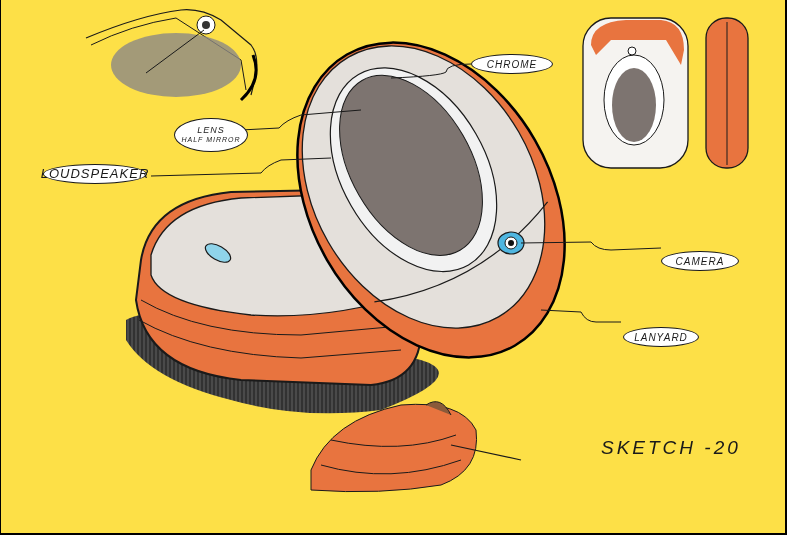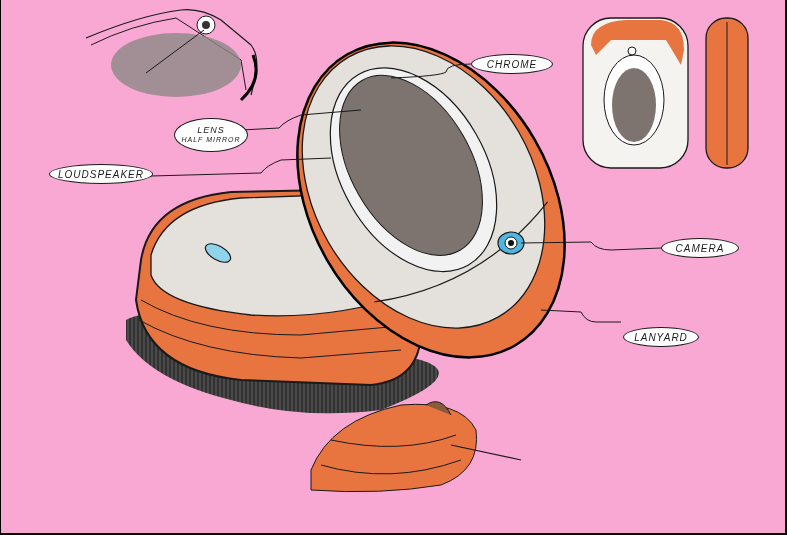--- a/index.html
+++ b/index.html
@@ -1,18 +1,18 @@
 <!DOCTYPE html>
 <html><head>
 <meta charset="utf-8">
 <style>
   html, body { margin: 0; padding: 0; background: #ffffff; }
   .canvas {
     position: relative; width: 787px; height: 535px; overflow: hidden;
-    background: #f9a8d4; box-sizing: border-box;
+    background: #fde047; box-sizing: border-box;
     border-left: 1px solid #000; border-right: 2px solid #000; border-bottom: 2px solid #000;
   }
   svg.art { position: absolute; left: 0; top: 0; width: 787px; height: 535px; }
   .callout {
     position: absolute; box-sizing: border-box;
     border: 1.3px solid #1a1a1a; border-radius: 50%;
     background: #fff;
     display: flex; flex-direction: column; align-items: center; justify-content: center;
     font-family: "Liberation Sans", sans-serif; font-style: italic;
     color: #1a1a1a; letter-spacing: 1px; line-height: 1.1; text-transform: uppercase;
@@ -100,23 +100,24 @@
     </g>
   </svg>
 
   <div class="callout" style="left:470px;top:54px;width:82px;height:20px;font-size:10px;">
     <span>CHROME</span>
   </div>
   <div class="callout" style="left:173px;top:118px;width:74px;height:34px;font-size:9px;">
     <span>LENS</span>
     <span style="font-size:7px">HALF MIRROR</span>
   </div>
-  <div class="callout" style="left:48px;top:164px;width:104px;height:20px;font-size:10px;text-align:center;">
+  <div class="callout" style="left:42px;top:164px;width:104px;height:20px;font-size:13px;text-align:center;">
     <span>LOUDSPEAKER</span>
   </div>
-  <div class="callout" style="left:660px;top:238px;width:78px;height:20px;font-size:10px;">
+  <div class="callout" style="left:660px;top:251px;width:78px;height:20px;font-size:10px;">
     <span>CAMERA</span>
   </div>
   <div class="callout" style="left:622px;top:327px;width:76px;height:20px;font-size:10px;">
     <span>LANYARD</span>
   </div>
 
+  <div class="caption">SKETCH -20</div>
 </div>
 
 </body></html>

